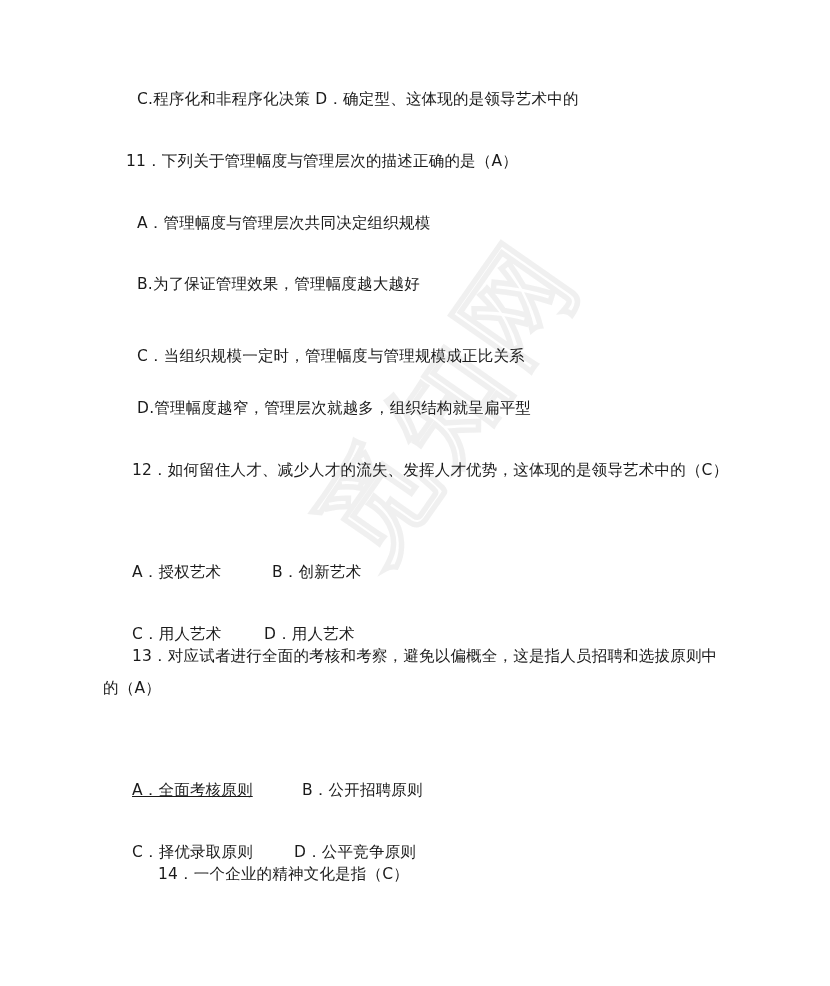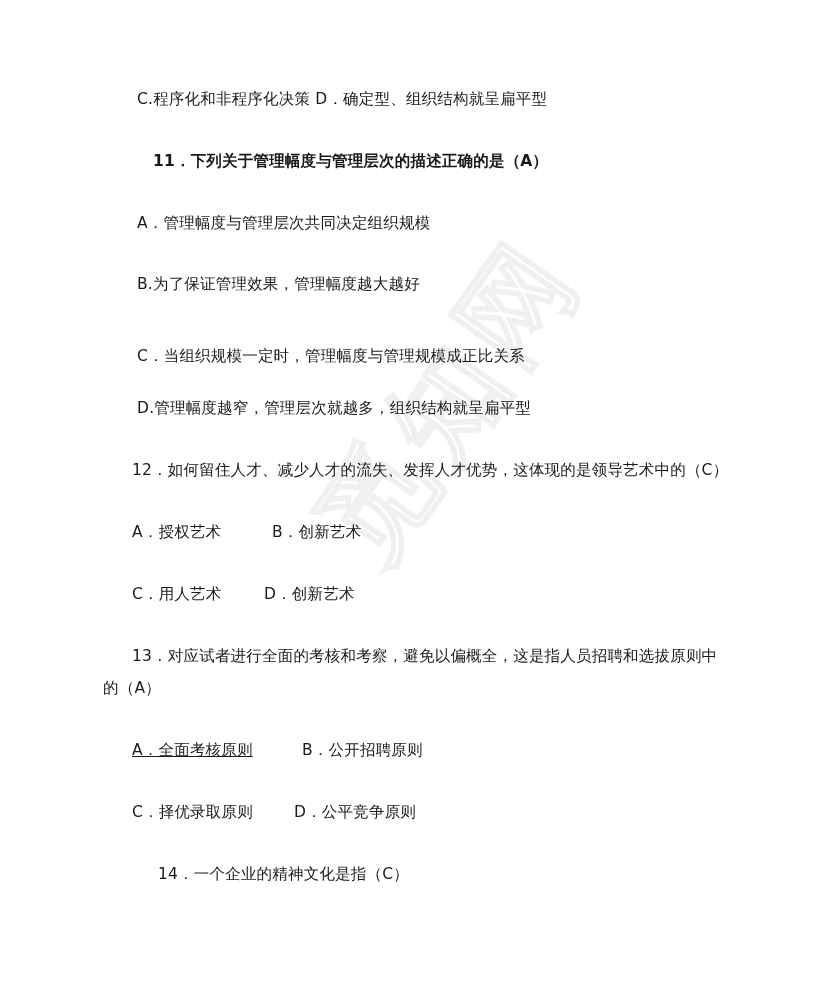--- a/index.html
+++ b/index.html
@@ -4,50 +4,50 @@
   <style>
     html, body { margin: 0; padding: 0; }
     body {
       width: 830px; height: 986px; background: #ffffff; position: relative; overflow: hidden;
       font-family: "DejaVu Sans", "Liberation Sans", sans-serif;
       color: #1a1a1a;
     }
     .line {
       position: absolute; font-size: 15.5px; line-height: 20px; white-space: nowrap; letter-spacing: 0.2px;
     }
-    .opt { display: inline-block; }
+    .opt { display: inline-block; margin-top: 40px; }
     .watermark {
       position: absolute; left: 300px; top: 300px; width: 300px; height: 200px;
       transform: rotate(-55deg); transform-origin: center center;
       font-size: 110px; font-weight: bold; color: transparent;
       -webkit-text-stroke: 2px rgba(200,200,200,0.45);
       letter-spacing: 10px; white-space: nowrap; pointer-events: none;
       display: flex; align-items: center; justify-content: center;
       opacity: 0.6;
     }
   </style>
 </head>
 <body>
 
 <div class="watermark">觅知网</div>
 
-<div class="line" style="left:137px; top:89px;">C.程序化和非程序化决策 D．确定型、组织结构就呈扁平型</div>
+<div class="line" style="left:137px; top:89px;">C.程序化和非程序化决策 D．确定型、这体现的是领导艺术中的</div>
 
-<div class="line" style="left:153px; top:151px;font-weight:bold;">11．下列关于管理幅度与管理层次的描述正确的是（A）</div>
+<div class="line" style="left:126px; top:151px;">11．下列关于管理幅度与管理层次的描述正确的是（A）</div>
 <div class="line" style="left:137px; top:213px;">A．管理幅度与管理层次共同决定组织规模</div>
 <div class="line" style="left:137px; top:274px;">B.为了保证管理效果，管理幅度越大越好</div>
 <div class="line" style="left:137px; top:337px;margin-top:9px;">C．当组织规模一定时，管理幅度与管理规模成正比关系</div>
 <div class="line" style="left:137px; top:398px;">D.管理幅度越窄，管理层次就越多，组织结构就呈扁平型</div>
 
 <div class="line" style="left:132px; top:460px;">12．如何留住人才、减少人才的流失、发挥人才优势，这体现的是领导艺术中的（C）</div>
 <div class="line" style="left:132px; top:522px;">
   <span class="opt" style="width:140px;">A．授权艺术</span><span class="opt">B．创新艺术</span>
 </div>
 <div class="line" style="left:132px; top:584px;">
-  <span class="opt" style="width:132px;">C．用人艺术</span><span class="opt">D．创新艺术</span>
+  <span class="opt" style="width:132px;">C．用人艺术</span><span class="opt">D．用人艺术</span>
 </div>
 
 <div class="line" style="left:132px; top:646px;">13．对应试者进行全面的考核和考察，避免以偏概全，这是指人员招聘和选拔原则中</div>
 <div class="line" style="left:103px; top:678px;">的（A）</div>
 <div class="line" style="left:132px; top:740px;">
   <span class="opt" style="width:170px;text-decoration:underline;">A．全面考核原则</span><span class="opt">B．公开招聘原则</span>
 </div>
 <div class="line" style="left:132px; top:802px;">
   <span class="opt" style="width:162px;">C．择优录取原则</span><span class="opt">D．公平竞争原则</span>
 </div>

